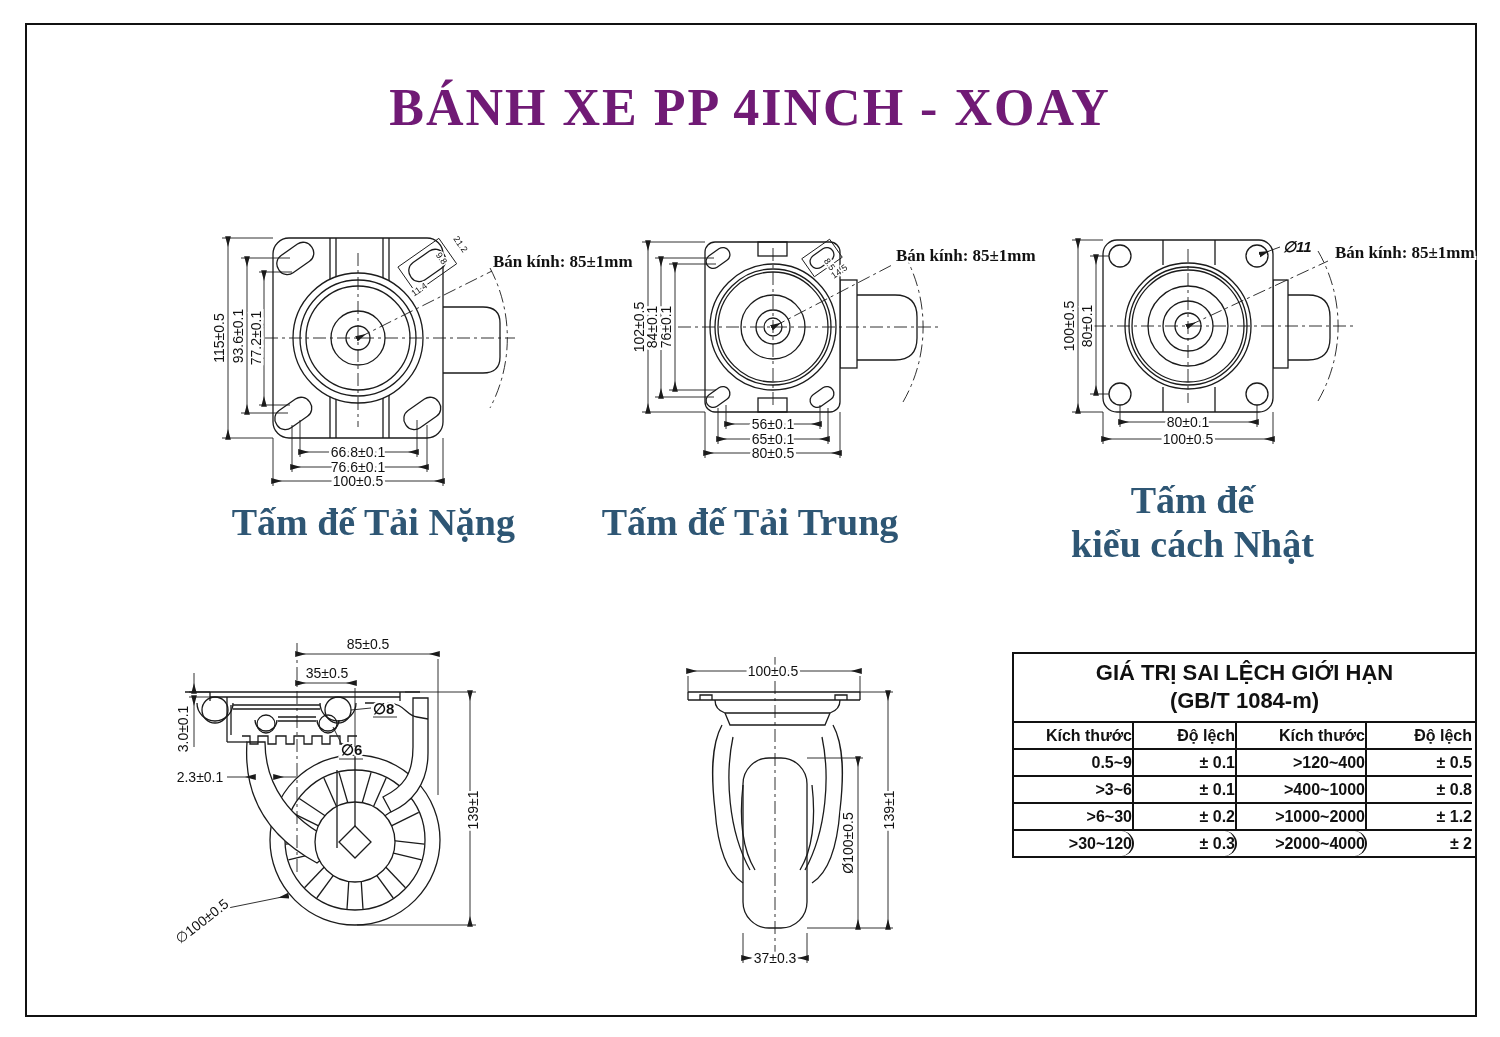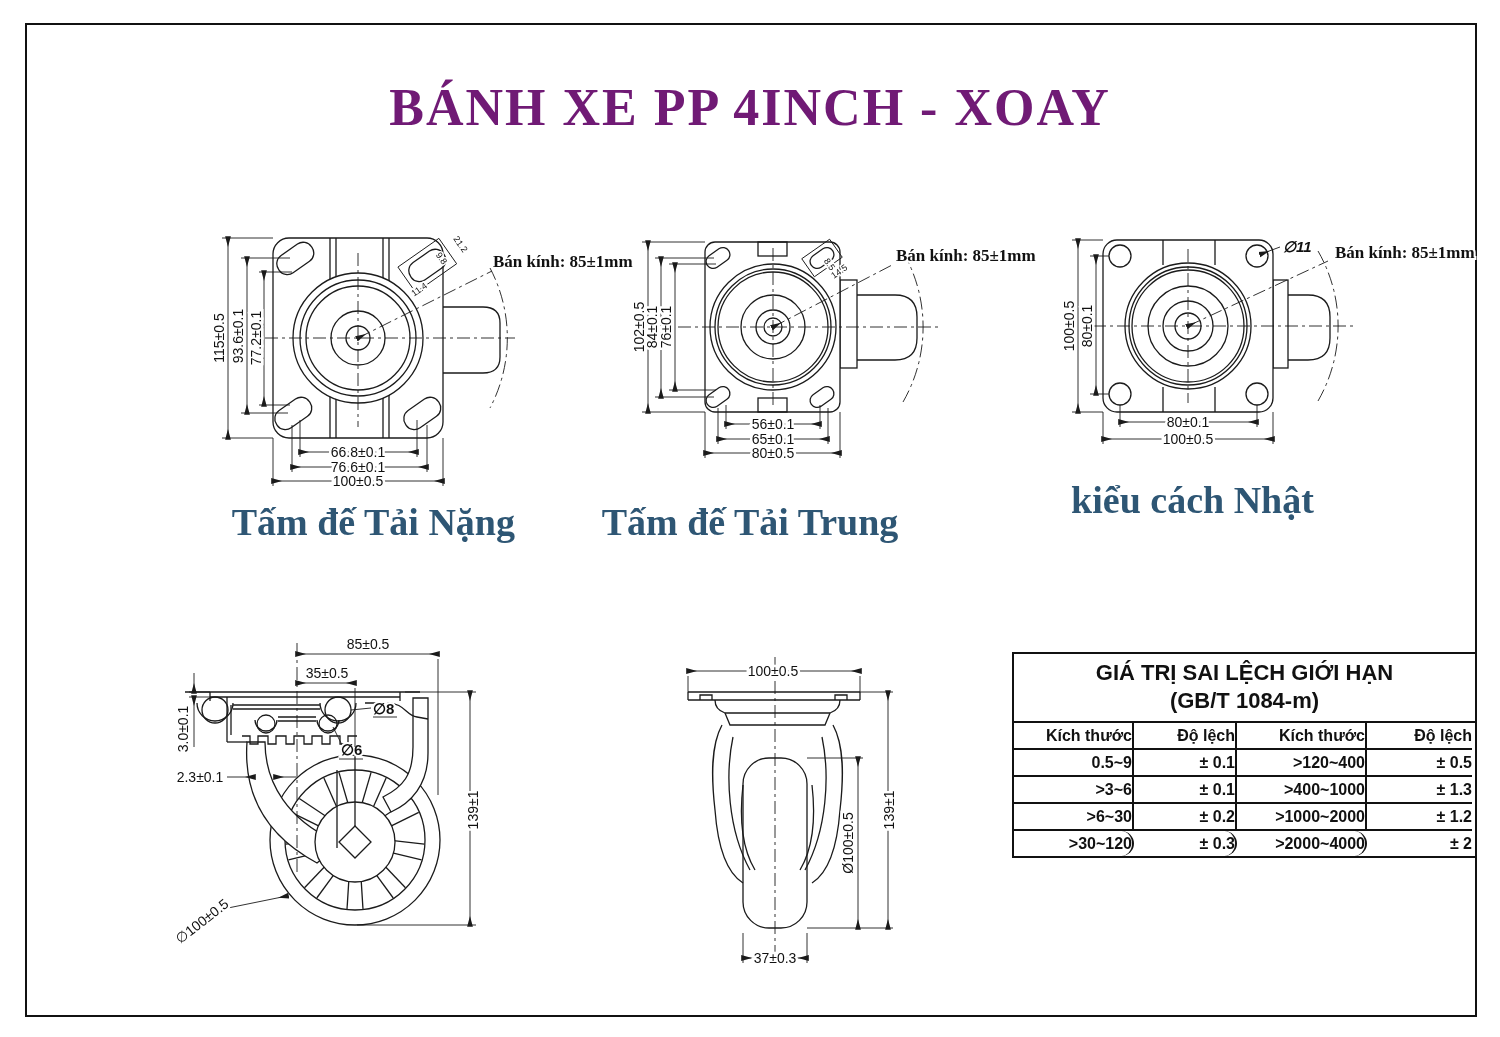--- a/index.html
+++ b/index.html
@@ -245,20 +245,21 @@
       <line x1="233" y1="187" x2="233" y2="219"></line>
     <line x1="63" y1="214" x2="233" y2="214" marker-start="url(#a3)" marker-end="url(#a3)"></line>
   </g>
   <text class="dt" x="148" y="202">80±0.1</text>
   <text class="dt" x="148" y="219">100±0.5</text>
 </svg>
 
 <div class="caption cap1">Tấm đế Tải Nặng</div>
 <div class="caption cap2">Tấm đế Tải Trung</div>
 <div class="caption cap3">
+  <div>Tấm đế</div>
   <div>kiểu cách Nhật</div>
 </div>
 
 <svg style="left:165px;top:635px" width="350" height="335" viewBox="0 0 350 335">
   <defs>
     <marker id="a4" markerWidth="12" markerHeight="8" refX="10" refY="4" orient="auto-start-reverse">
       <path d="M0,4 L12,0.8 L12,7.2 Z" fill="#1b1b1b"></path>
     </marker>
   </defs>
 
@@ -429,21 +430,21 @@
     <div class="cell">Độ lệch</div>
 
     <div class="cell">0.5~9</div>
     <div class="cell">± 0.1</div>
     <div class="cell">&gt;120~400</div>
     <div class="cell">± 0.5</div>
 
     <div class="cell">&gt;3~6</div>
     <div class="cell">± 0.1</div>
     <div class="cell">&gt;400~1000</div>
-    <div class="cell">± 1.3</div>
+    <div class="cell">± 0.8</div>
 
     <div class="cell">&gt;6~30</div>
     <div class="cell">± 0.2</div>
     <div class="cell">&gt;1000~2000</div>
     <div class="cell">± 1.2</div>
 
     <div class="cell lastrow">&gt;30~120</div>
     <div class="cell lastrow">± 0.3</div>
     <div class="cell lastrow">&gt;2000~4000</div>
     <div class="cell lastrow">± 2</div>

